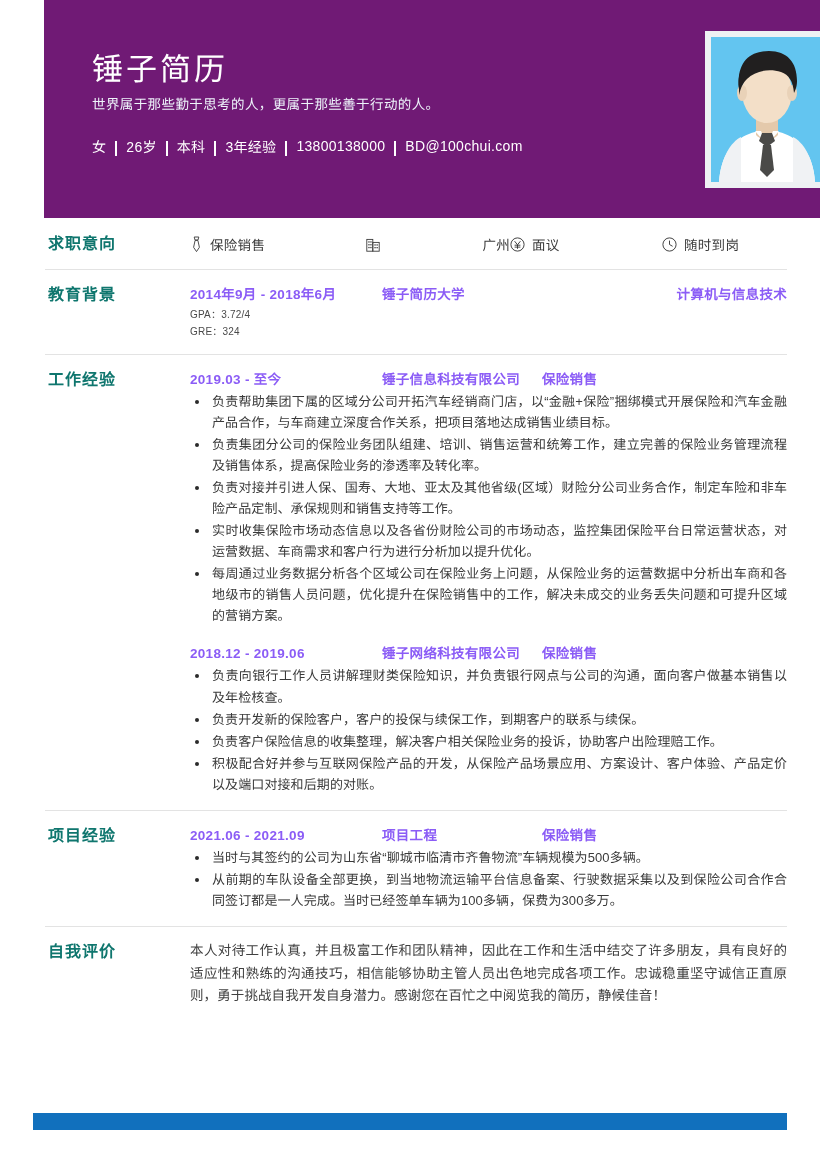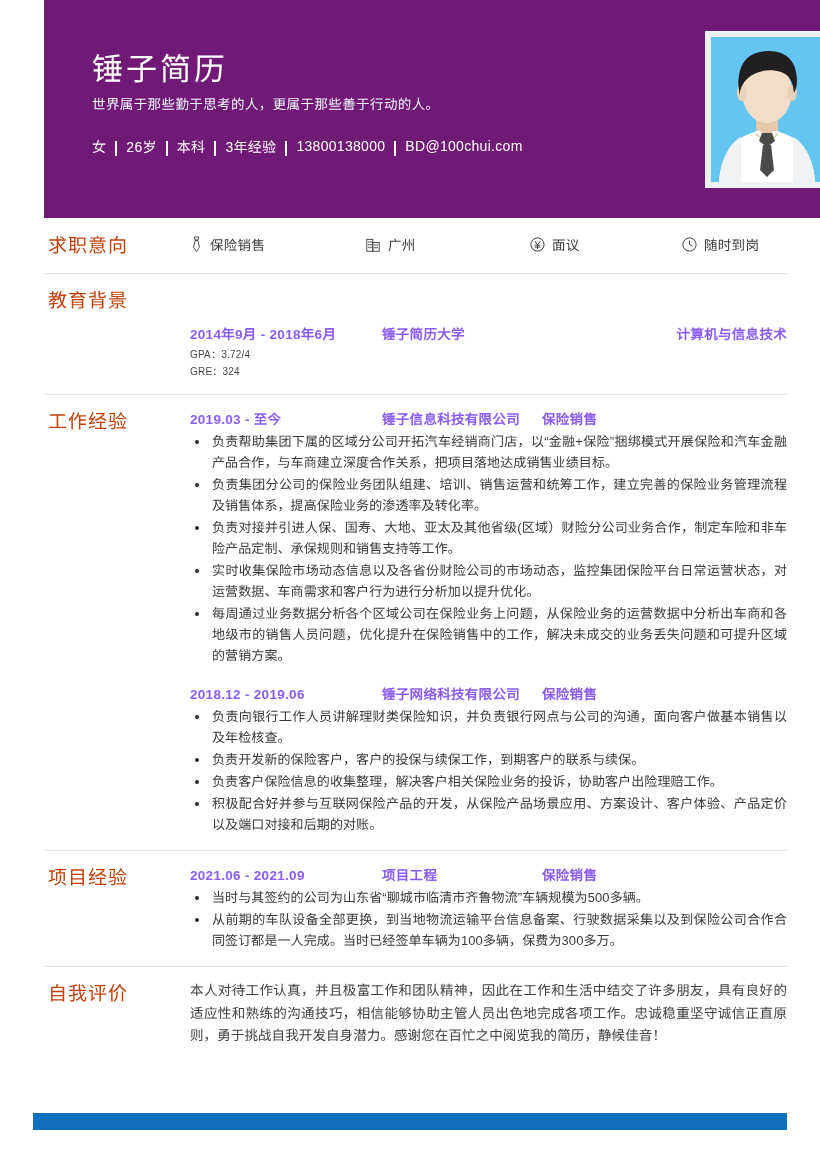--- a/index.html
+++ b/index.html
@@ -105,23 +105,23 @@
     content: "";
     position: absolute;
     left: 45px;
     right: 33px;
     top: 0;
     height: 1px;
     background: #e3e3e3;
   }
   .sec-title {
     flex: 0 0 142px;
-    font-size: 19px;
-    font-weight: normal;
-    color: #c2410c;
+    font-size: 16px;
+    font-weight: bold;
+    color: #0f766e;
     letter-spacing: 1px;
     line-height: 1.35;
     padding-top: 1px;
   }
   .sec-body {
     flex: 1 1 auto;
     min-width: 0;
   }
 
   
@@ -132,38 +132,38 @@
   }
   .intent-cell {
     display: flex;
     align-items: center;
     font-size: 13.5px;
     color: #3a3a3a;
     letter-spacing: 0.3px;
   }
   .intent-cell .ic { margin-right: 7px; display: inline-flex; align-items: center; }
   .intent-cell:nth-child(1) { width: 176px; }
-  .intent-cell:nth-child(2) { width: 164px; }
+  .intent-cell:nth-child(2) { width: 144px; justify-content: space-between; }
   .intent-cell:nth-child(3) { width: 152px; }
 
   
   .entry-head {
     display: flex;
     align-items: baseline;
     font-size: 13.5px;
     font-weight: bold;
     color: #8b5cf6;
     letter-spacing: 0.3px;
     margin-bottom: 3px;
   }
   .eh-date  { flex: 0 0 192px; }
   .eh-org   { flex: 0 0 auto; min-width: 160px; }
   .eh-role  { flex: 0 0 auto; }
   .edu-head .eh-date { flex: 0 0 192px; }
-  .edu-head .eh-org  { flex: 1 1 auto; margin-top: 36px; }
+  .edu-head .eh-org  { flex: 1 1 auto; }
   .edu-head .eh-role { flex: 0 0 auto; text-align: center; }
 
   .edu-line {
     font-size: 10px;
     color: #4a4a4a;
     line-height: 1.72;
     letter-spacing: 0.2px;
   }
 
   

